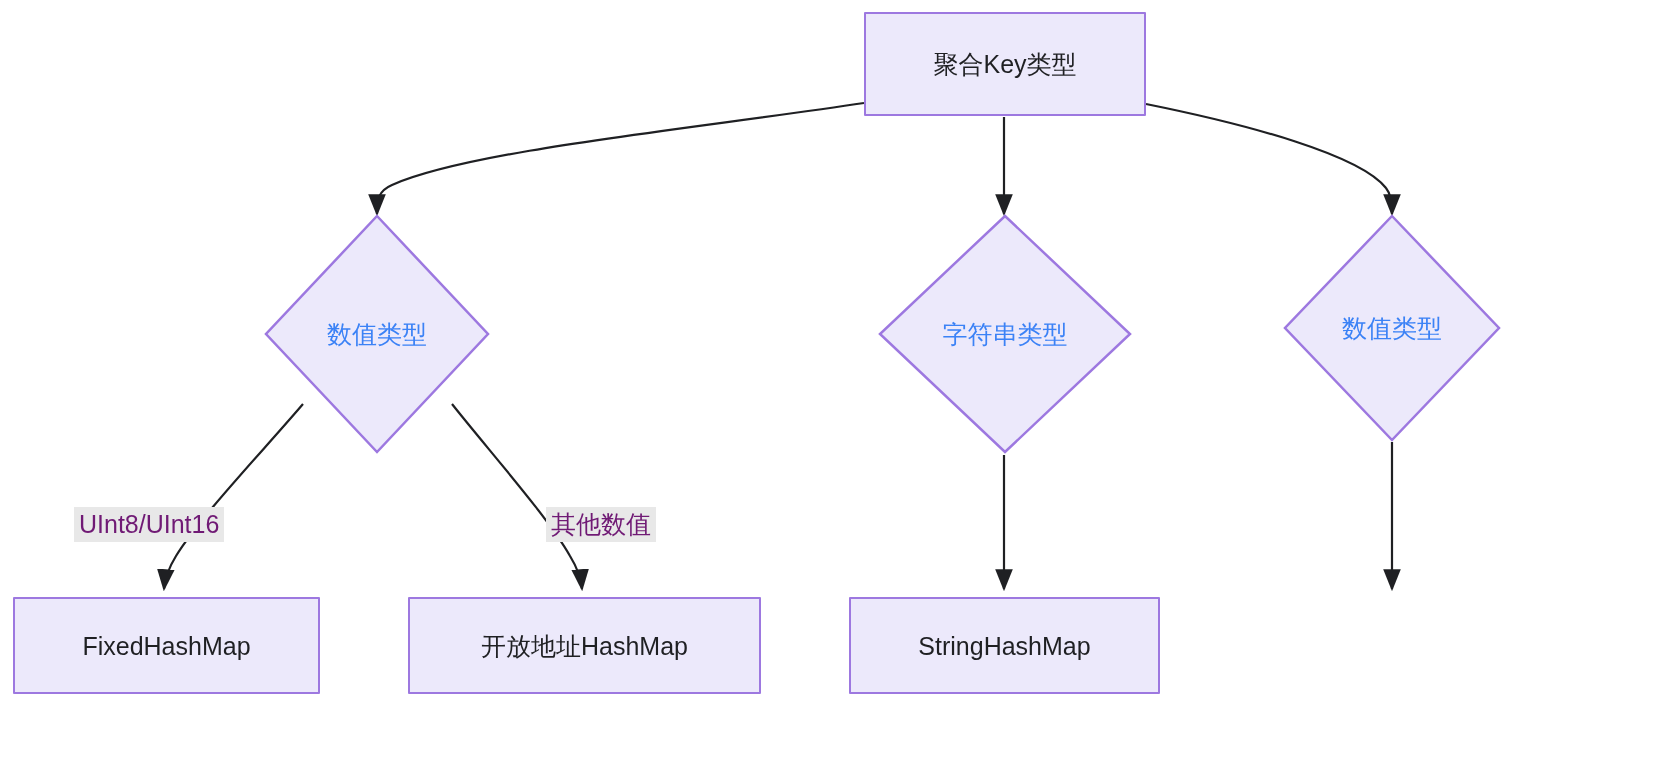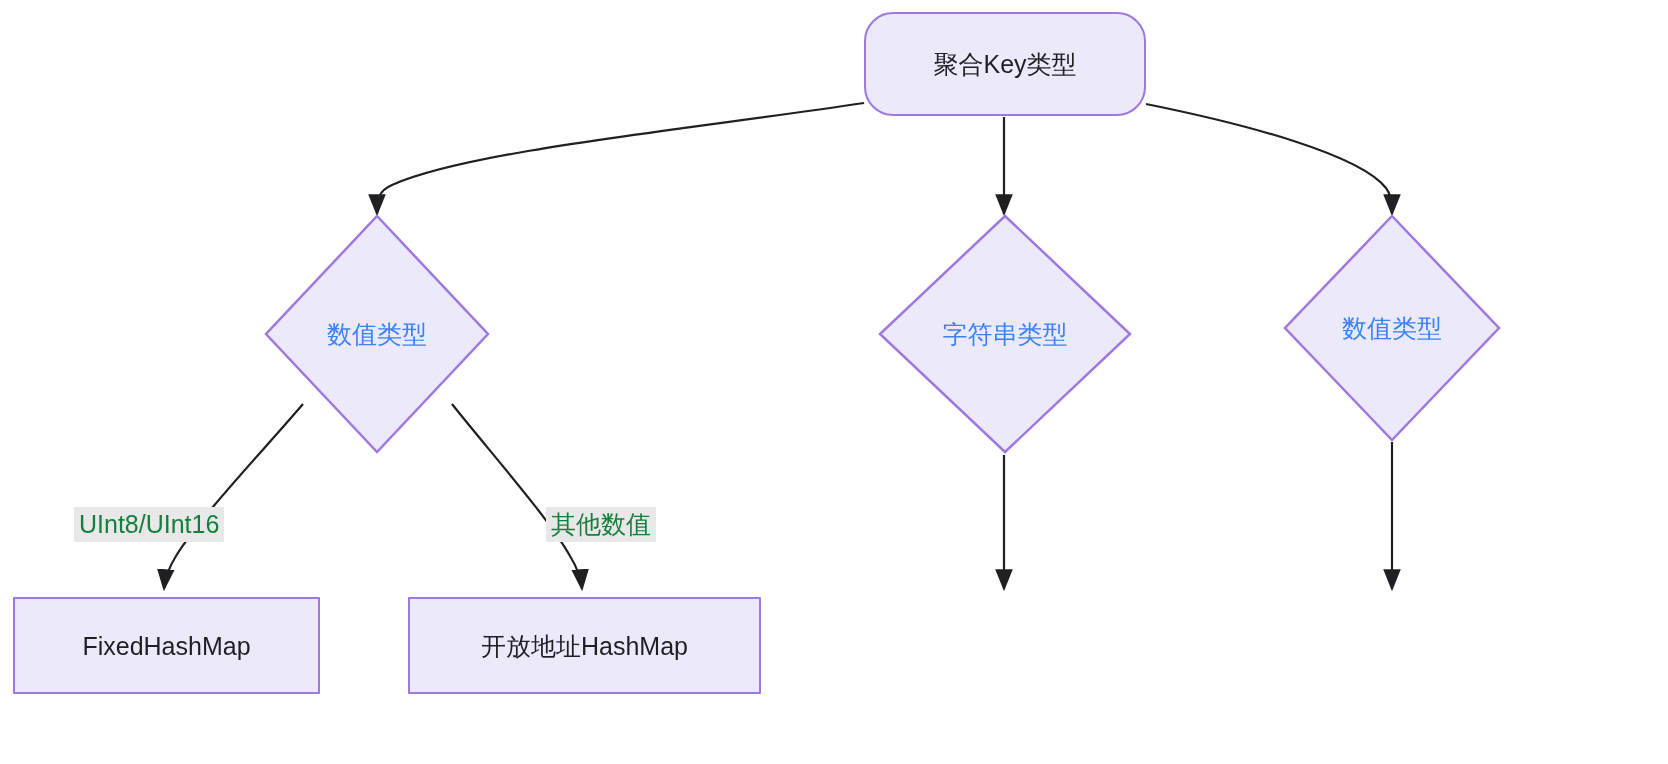--- a/index.html
+++ b/index.html
@@ -55,21 +55,21 @@
   .diamond-label {
     position: relative;
     z-index: 2;
     color: #3b82f6;
     font-size: 25px;
     white-space: nowrap;
   }
   .edge-label {
     position: absolute;
     background: #e8e8e8;
-    color: #15803d;
+    color: #701a75;
     font-size: 25px;
     line-height: 1.25;
     padding: 2px 5px;
     white-space: nowrap;
     box-sizing: border-box;
   }
 </style>
 </head>
 <body>
 
@@ -90,21 +90,21 @@
 
     <path d="M303,404 C262,452 200,517 176,556 C168,569 165,578 164,589" fill="none" stroke="#1f2023" stroke-width="2.2" marker-end="url(#arrowhead)"></path>
 
     <path d="M452,404 C490,452 548,517 570,556 C578,569 581,578 582,589" fill="none" stroke="#1f2023" stroke-width="2.2" marker-end="url(#arrowhead)"></path>
 
     <path d="M1004,455 L1004,589" fill="none" stroke="#1f2023" stroke-width="2.2" marker-end="url(#arrowhead)"></path>
 
     <path d="M1392,442 L1392,589" fill="none" stroke="#1f2023" stroke-width="2.2" marker-end="url(#arrowhead)"></path>
   </svg>
 
-  <div class="node node-rect" style="left:864px; top:12px; width:282px; height:104px;border-radius:29px;">
+  <div class="node node-rect" style="left:864px; top:12px; width:282px; height:104px;">
     <span>聚合Key类型</span>
   </div>
 
   <div class="node node-diamond" style="left:264px; top:214px; width:226px; height:240px;">
     <svg class="diamond-shape" viewBox="0 0 226 240" preserveAspectRatio="none">
       <polygon points="113,2 224,120 113,238 2,120" fill="#ece9fb" stroke="#9d78e0" stroke-width="2.5"></polygon>
     </svg>
     <span class="diamond-label">数值类型</span>
   </div>
 
@@ -127,15 +127,18 @@
   <div class="edge-label" style="left:524px; top:507px;margin-left:22px;">其他数值</div>
 
   <div class="node node-rect" style="left:408px; top:597px; width:353px; height:97px;">
     <span>开放地址HashMap</span>
   </div>
 
   <div class="node node-rect" style="left:13px; top:597px; width:307px; height:97px;">
     <span>FixedHashMap</span>
   </div>
 
+  <div class="node node-rect" style="left:849px; top:597px; width:311px; height:97px;">
+    <span>StringHashMap</span>
+  </div>
 
 
 </div>
 
 </body></html>

